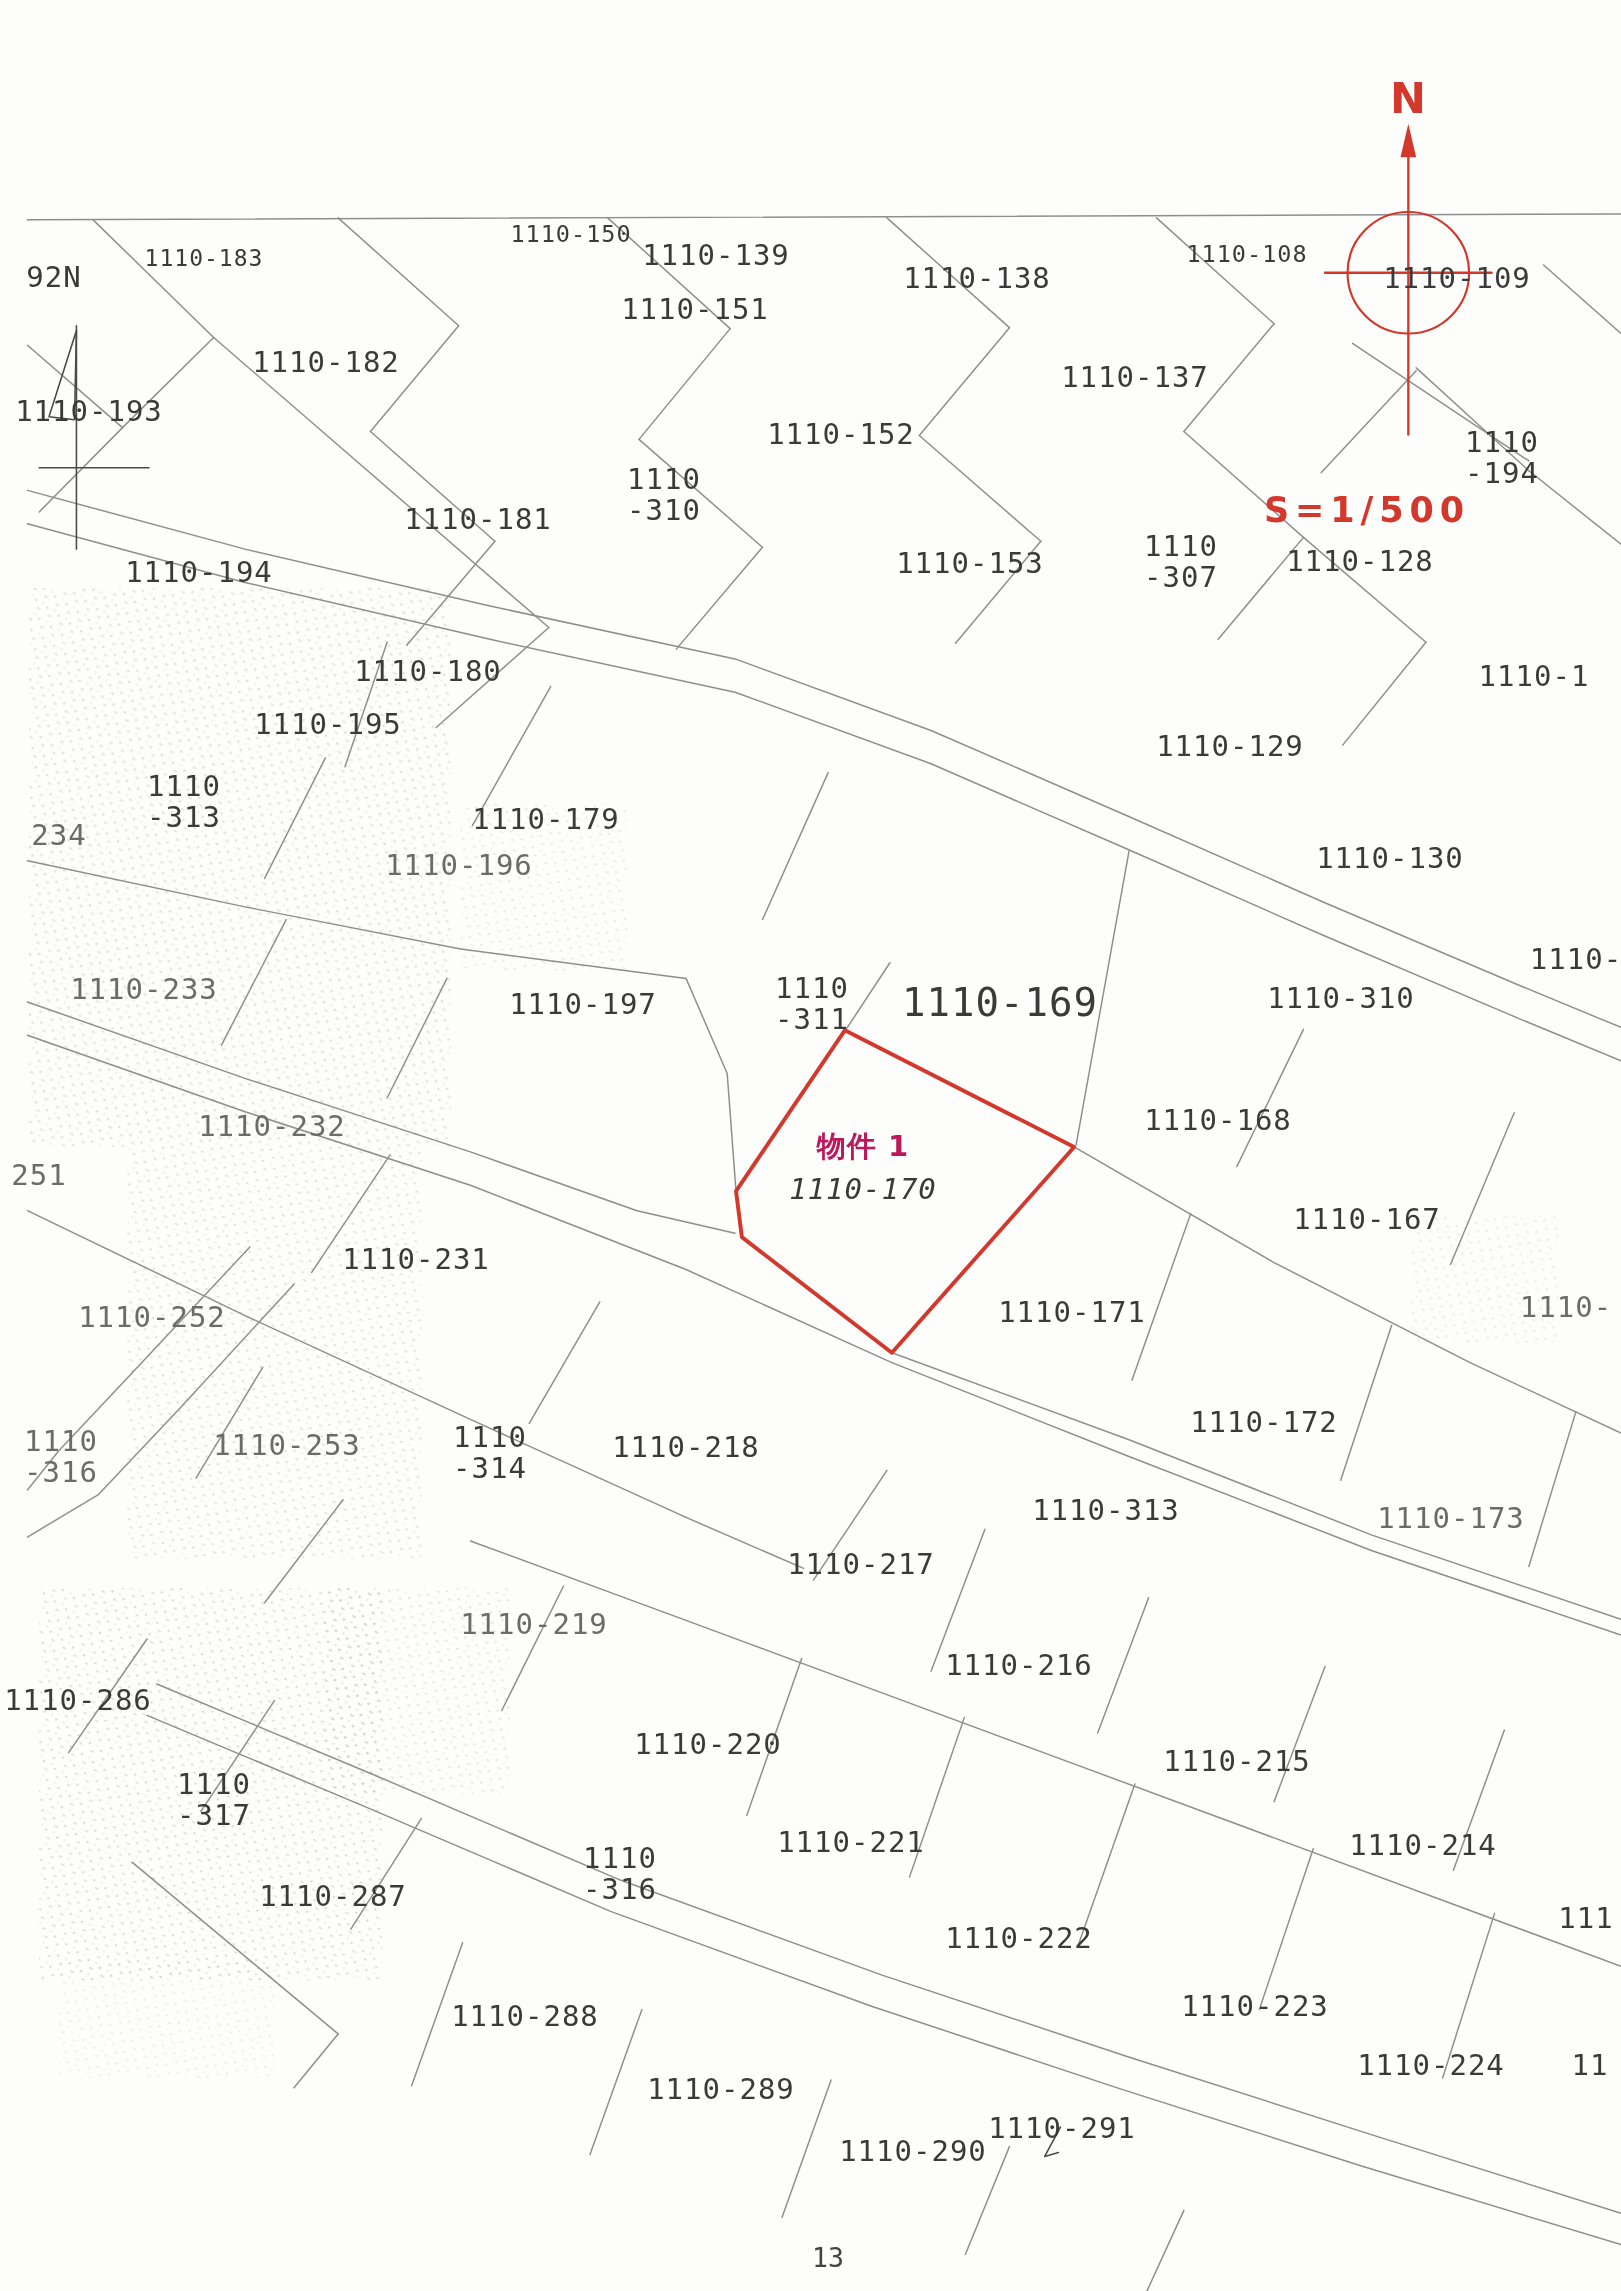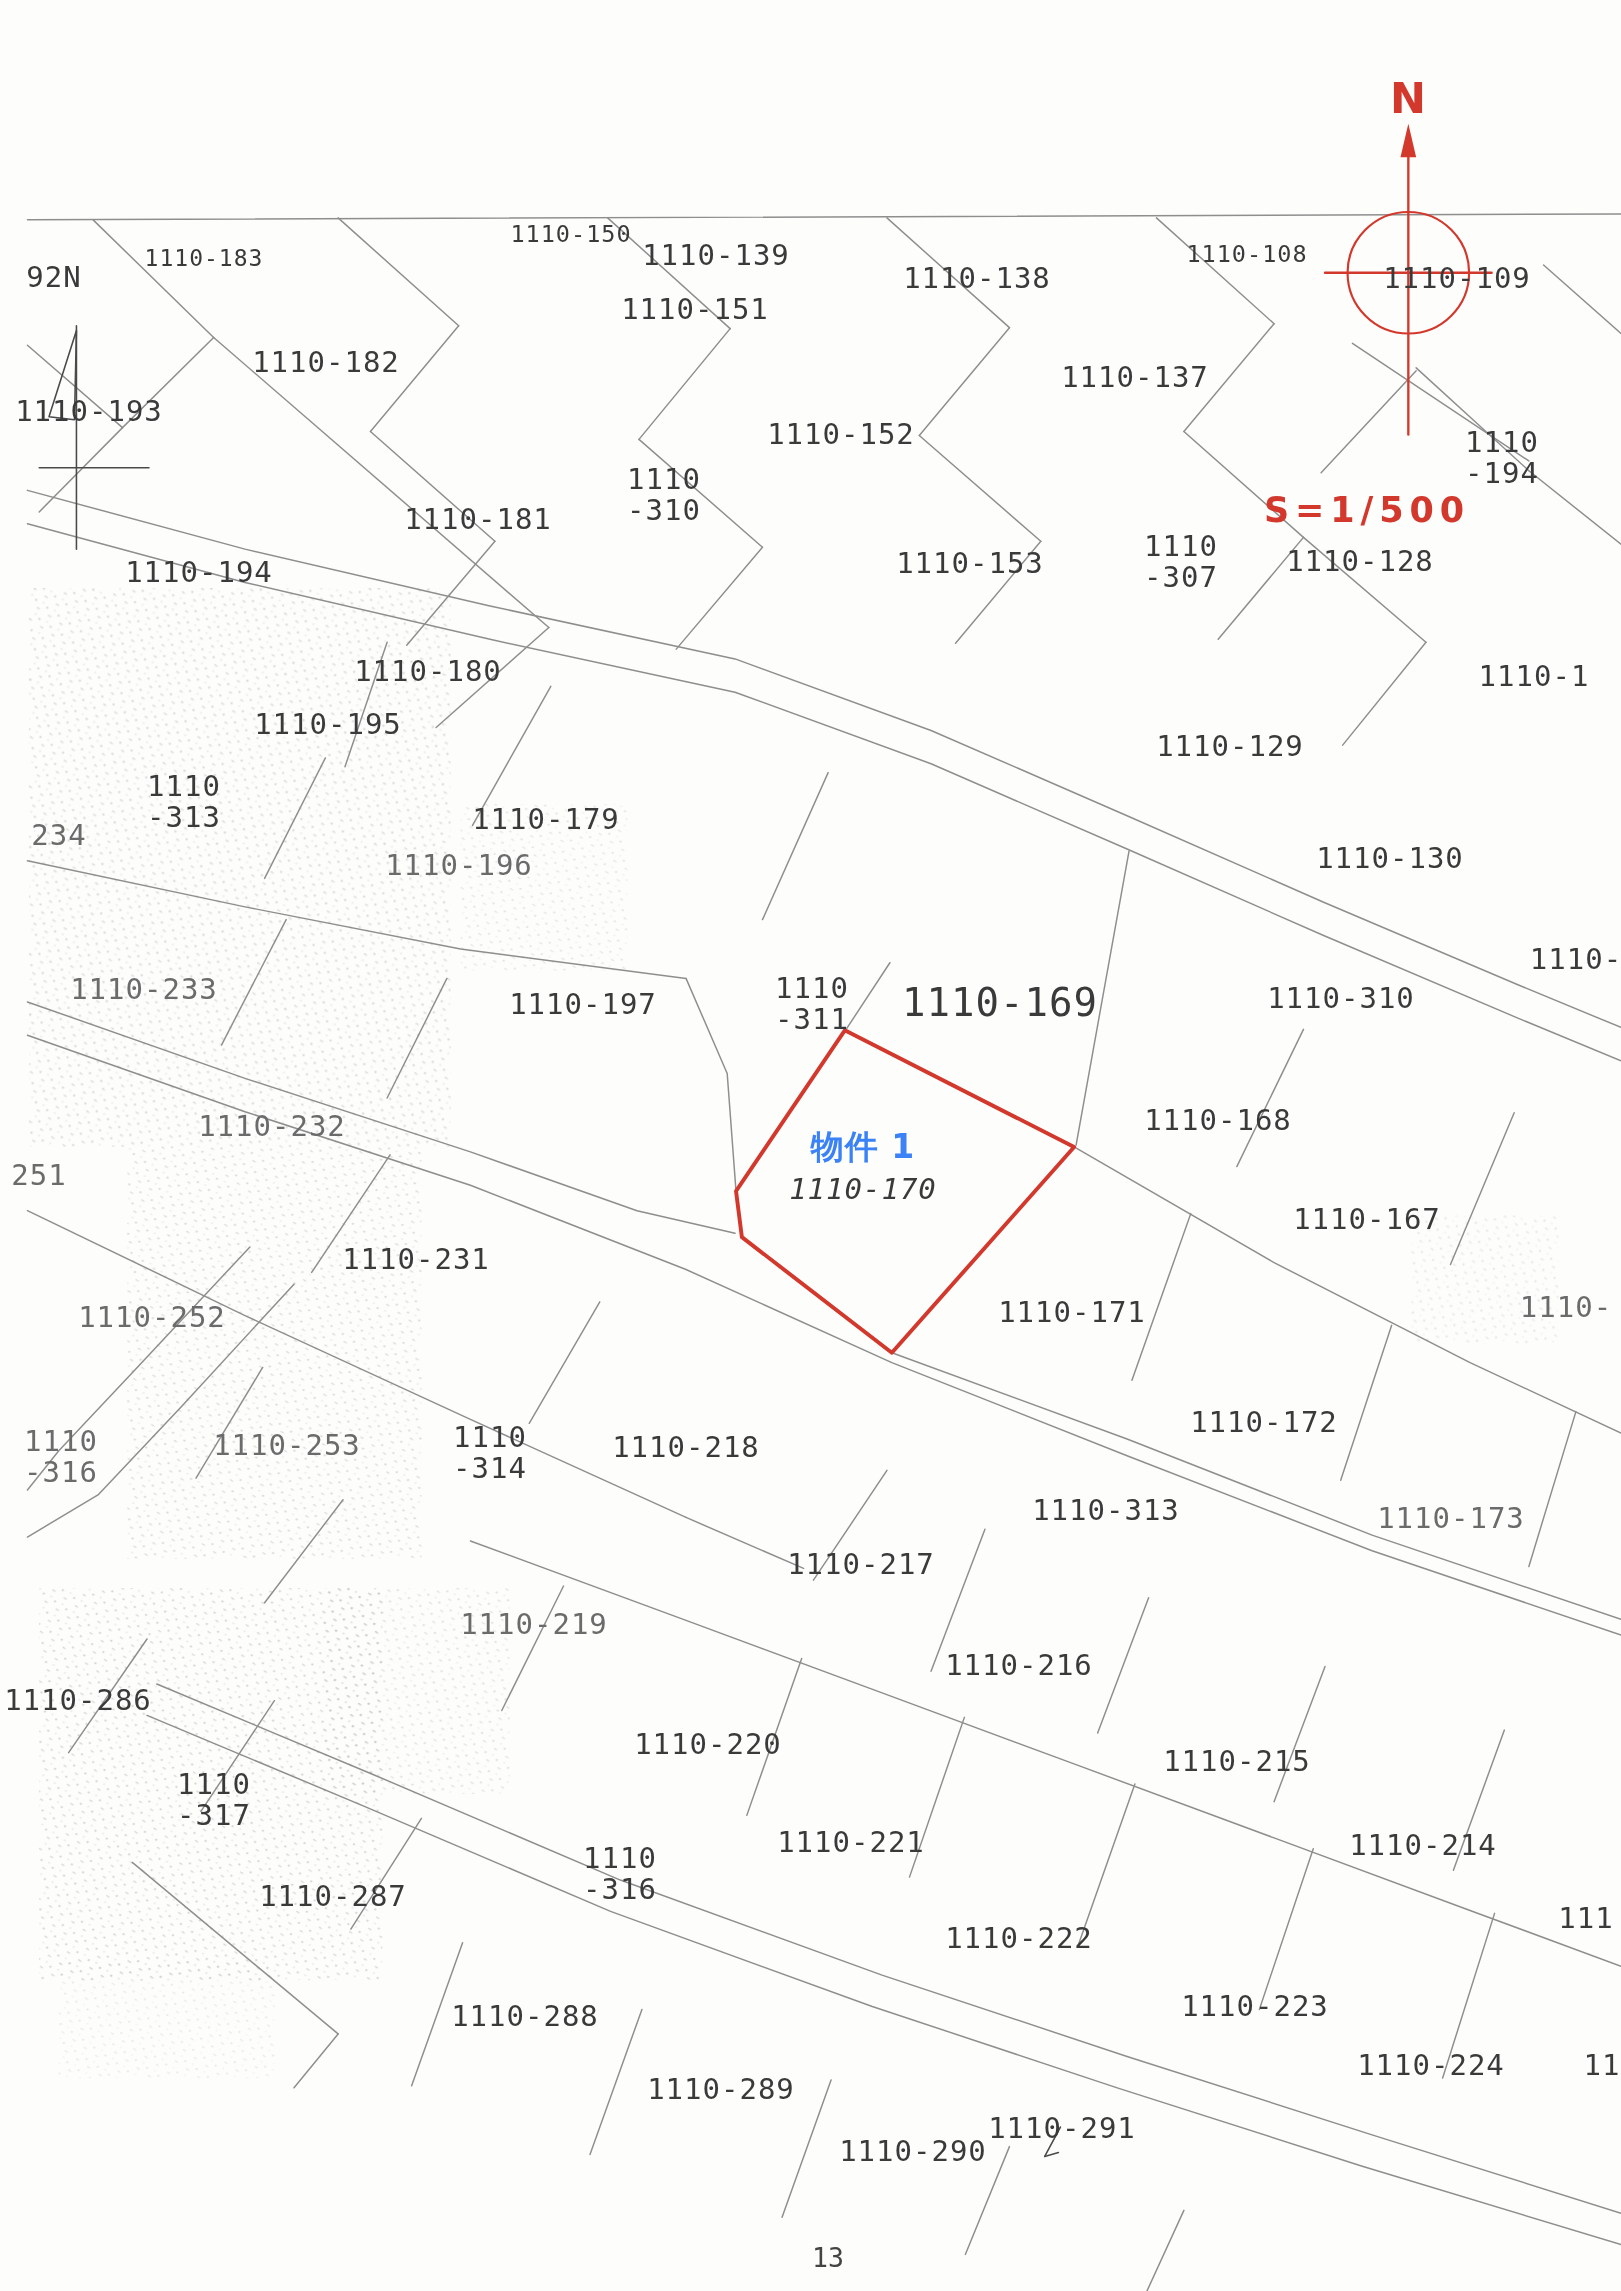--- a/index.html
+++ b/index.html
@@ -262,21 +262,21 @@
       </div>
       <div class="lbl" style="left: 1341px; top: 999px; font-size: 29px;">
         <span>1110-310</span>
       </div>
       <div class="lbl dim" style="left: 272px; top: 1127px; font-size: 29px;">
         <span>1110-232</span>
       </div>
       <div class="lbl" style="left: 1218px; top: 1121px; font-size: 29px;">
         <span>1110-168</span>
       </div>
-      <div class="lbl red" style="left: 863px; top: 1147px; font-size: 33px; color: #3b82f6;">
+      <div class="lbl red" style="left: 863px; top: 1147px; font-size: 29px; color: #be185d;">
         <span>物件 1</span>
       </div>
       <div class="lbl" style="left: 863px; top: 1190px; font-size: 29px; font-style: italic;">
         <span>1110-170</span>
       </div>
       <div class="lbl dim" style="left: 39px; top: 1176px; font-size: 29px;">
         <span>251</span>
       </div>
       <div class="lbl" style="left: 1367px; top: 1220px; font-size: 29px;">
         <span>1110-167</span>
@@ -368,21 +368,21 @@
       </div>
       <div class="lbl" style="left: 721px; top: 2090px; font-size: 29px;">
         <span>1110-289</span>
       </div>
       <div class="lbl" style="left: 913px; top: 2152px; font-size: 29px;">
         <span>1110-290</span>
       </div>
       <div class="lbl" style="left: 1062px; top: 2129px; font-size: 29px;">
         <span>1110-291</span>
       </div>
-      <div class="lbl" style="left: 1590px; top: 2066px; font-size: 29px; margin-left: 12px;">
+      <div class="lbl" style="left: 1590px; top: 2066px; font-size: 29px;">
         <span>11</span>
       </div>
     </div>
 
   <div id="north-label" style="color: rgb(210, 56, 44);">N</div>
   <div id="scale-label" style="color: rgb(210, 56, 44);">S=1/500</div>
   <div id="page-number">13</div>
 
 </div>
 

